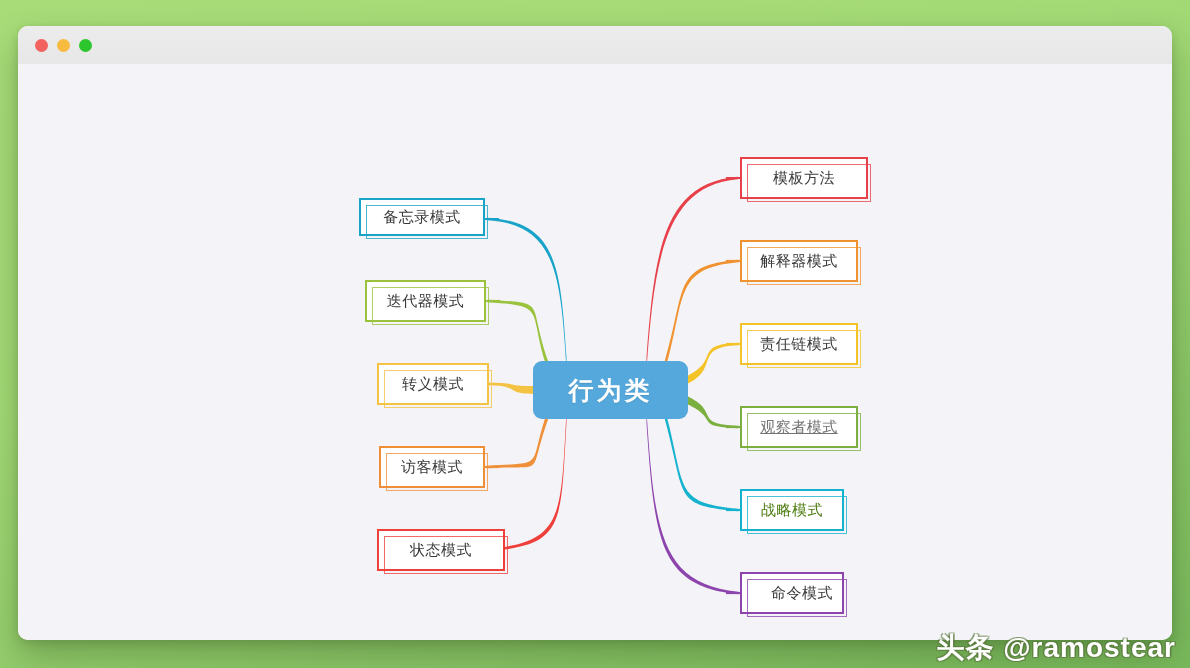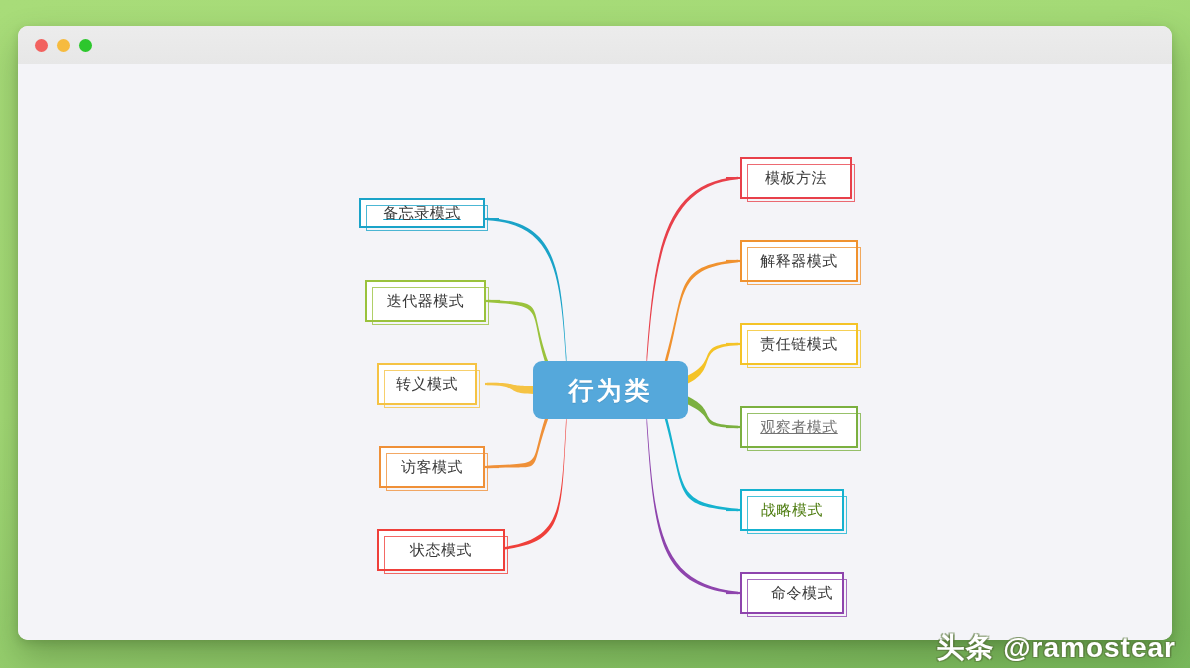--- a/index.html
+++ b/index.html
@@ -174,36 +174,36 @@
             <line x1="467" y1="486" x2="481" y2="486" stroke="#ef3f3a" stroke-width="2.2"></line>
             <line x1="722" y1="114" x2="708" y2="114" stroke="#e8404a" stroke-width="2.2"></line>
             <line x1="722" y1="197" x2="708" y2="197" stroke="#f0922f" stroke-width="2.2"></line>
             <line x1="722" y1="280" x2="708" y2="280" stroke="#f4c327" stroke-width="2.2"></line>
             <line x1="722" y1="363" x2="708" y2="363" stroke="#7bb040" stroke-width="2.2"></line>
             <line x1="722" y1="446" x2="708" y2="446" stroke="#15b2cf" stroke-width="2.2"></line>
             <line x1="722" y1="529" x2="708" y2="529" stroke="#8e44ad" stroke-width="2.2"></line>
           </svg>
         <div id="nodes-layer">
             <div id="root" style="left: 515px; top: 297px; width: 155px; height: 58px; background: rgb(85, 168, 219); color: rgb(255, 255, 255);">行为类</div>
-            <div class="node" style="left: 341px; top: 134px; width: 126px; height: 30px; border-color: rgb(26, 163, 200); color: rgb(26, 163, 200); text-decoration: underline;">
+            <div class="node" style="left: 341px; top: 134px; width: 126px; height: 38px; border-color: rgb(26, 163, 200); color: rgb(26, 163, 200);">
               <span style="color: rgb(58, 58, 58);">备忘录模式</span>
             </div>
             <div class="node" style="left: 347px; top: 216px; width: 121px; height: 42px; border-color: rgb(154, 194, 60); color: rgb(154, 194, 60);">
               <span style="color: rgb(58, 58, 58);">迭代器模式</span>
             </div>
-            <div class="node" style="left: 359px; top: 299px; width: 100px; height: 42px; border-color: rgb(245, 195, 68); color: rgb(245, 195, 68);">
+            <div class="node" style="left: 359px; top: 299px; width: 112px; height: 42px; border-color: rgb(245, 195, 68); color: rgb(245, 195, 68);">
               <span style="color: rgb(58, 58, 58);">转义模式</span>
             </div>
             <div class="node" style="left: 361px; top: 382px; width: 106px; height: 42px; border-color: rgb(239, 144, 56); color: rgb(239, 144, 56);">
               <span style="color: rgb(58, 58, 58);">访客模式</span>
             </div>
             <div class="node" style="left: 359px; top: 465px; width: 128px; height: 42px; border-color: rgb(239, 63, 58); color: rgb(239, 63, 58);">
               <span style="color: rgb(58, 58, 58);">状态模式</span>
             </div>
-            <div class="node" style="left: 722px; top: 93px; width: 112px; height: 42px; border-color: rgb(232, 64, 74); color: rgb(232, 64, 74);">
+            <div class="node" style="left: 722px; top: 93px; width: 128px; height: 42px; border-color: rgb(232, 64, 74); color: rgb(232, 64, 74);">
               <span style="color: rgb(58, 58, 58);">模板方法</span>
             </div>
             <div class="node" style="left: 722px; top: 176px; width: 118px; height: 42px; border-color: rgb(240, 146, 47); color: rgb(240, 146, 47);">
               <span style="color: rgb(58, 58, 58);">解释器模式</span>
             </div>
             <div class="node" style="left: 722px; top: 259px; width: 118px; height: 42px; border-color: rgb(244, 195, 39); color: rgb(244, 195, 39);">
               <span style="color: rgb(58, 58, 58);">责任链模式</span>
             </div>
             <div class="node" style="left: 722px; top: 342px; width: 118px; height: 42px; border-color: rgb(123, 176, 64); color: rgb(123, 176, 64);">
               <span style="color: #737373; text-decoration: underline;">观察者模式</span>

